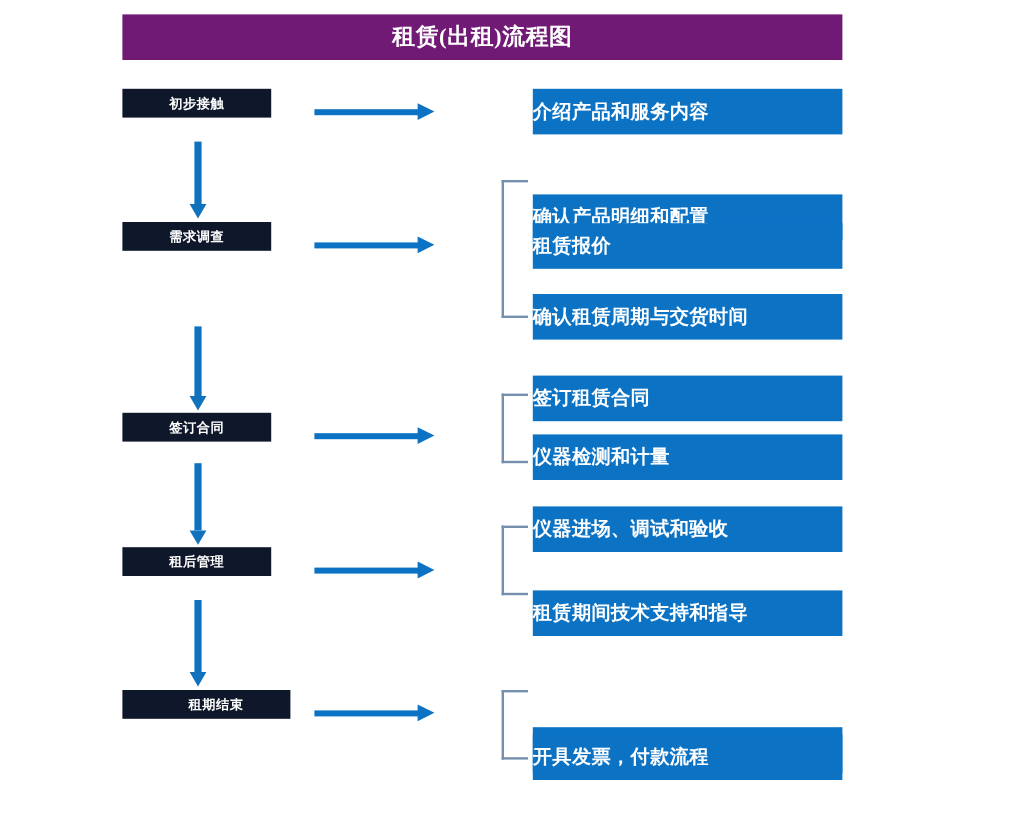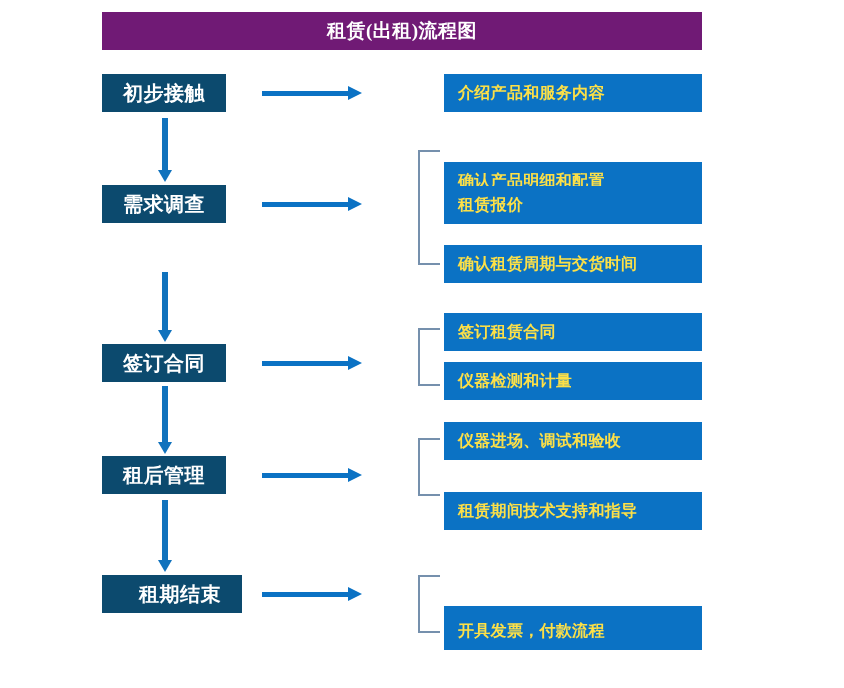--- a/index.html
+++ b/index.html
@@ -35,44 +35,43 @@
     font-size: 19px;
     font-weight: bold;
     letter-spacing: 0.5px;
   }
 
   
   .stage-box {
     position: absolute;
     left: 102px;
     width: 124px;
-    height: 38px;
-    background: #0c4a6e;
+    height: 24px;
+    background: #0f172a;
     color: #ffffff;
     display: flex;
     align-items: center;
     justify-content: center;
-    font-size: 20px;
+    font-size: 11px;
     font-weight: bold;
     letter-spacing: 0.5px;
   }
 
   
   .detail-box {
     position: absolute;
     left: 444px;
     width: 258px;
     height: 38px;
     background: #0b72c4;
-    color: #fde047;
+    color: #ffffff;
     display: flex;
     align-items: center;
     font-size: 16px;
     font-weight: bold;
-    padding-left: 14px;
     box-sizing: border-box;
     letter-spacing: 0.3px;
   }
 
   
   .h-arrow {
     position: absolute;
     left: 262px;
     width: 100px;
     height: 14px;

